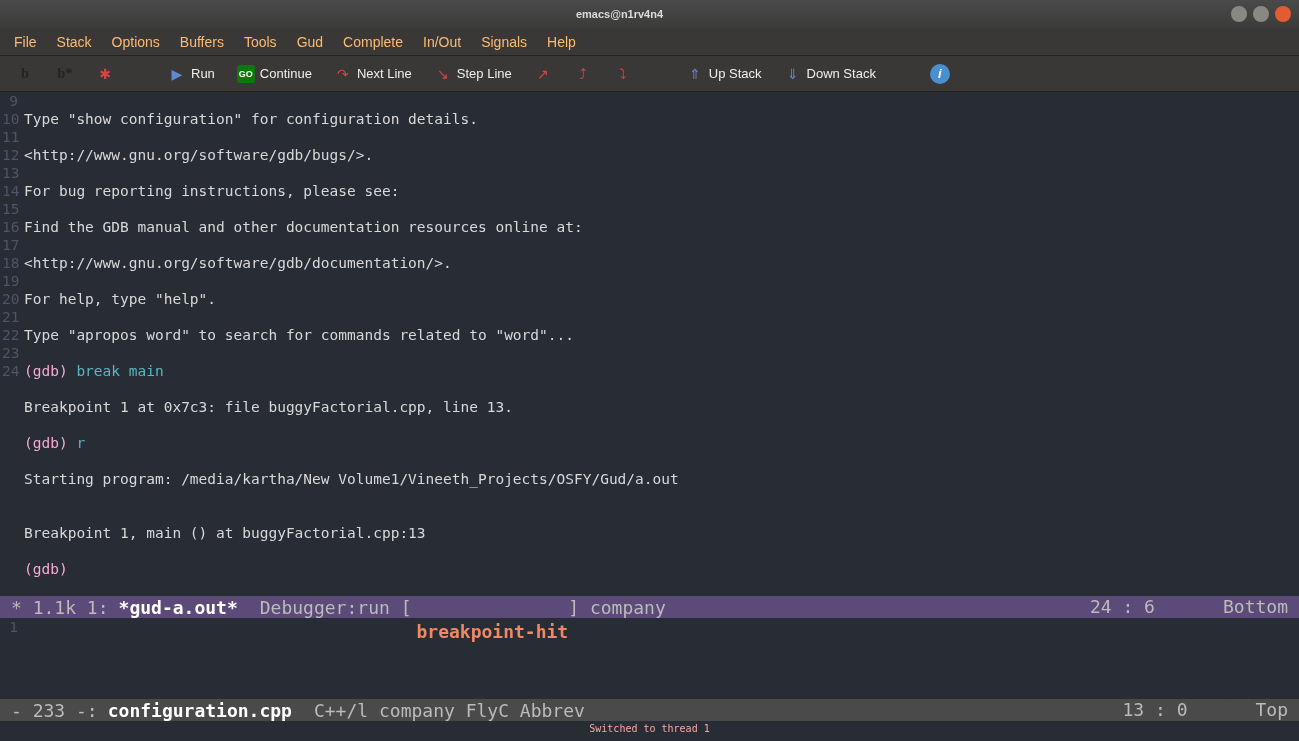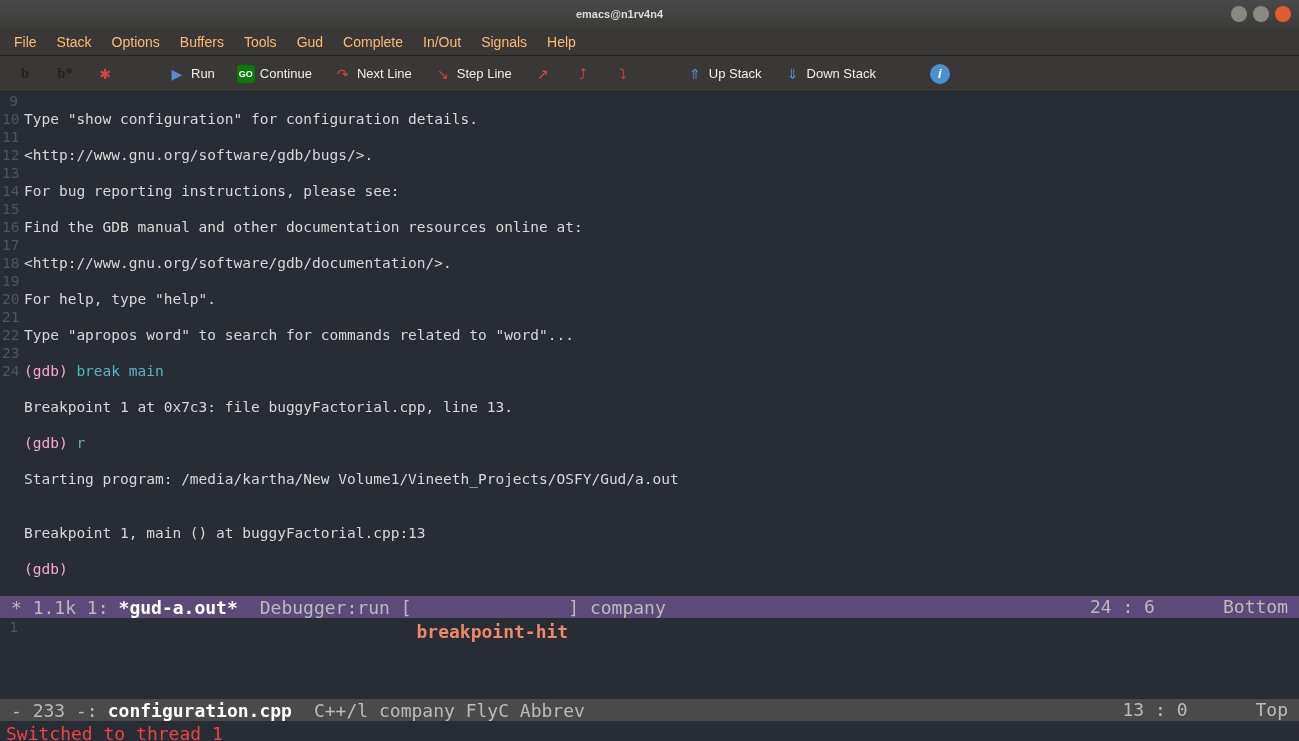--- a/index.html
+++ b/index.html
@@ -116,24 +116,25 @@
 .ml-right { margin-left:auto; display:flex; align-items:flex-start;gap:23px;}
 .ml-arrow-r { width:0;height:0;border-top:11px solid transparent;border-bottom:11px solid transparent;border-right:12px solid #5c4a78;}
 .ml-arrow-r.gray{border-right-color:#4a4a4a;}
 
 .src-pane { background:#282c34; }
 .prompt { color:#f9a8d4; font-weight:normal;}
 .cmd { color:#56b6c2;}
 
 .echo {
   background:#282c34;
-  color:#ef4444;
+  color:#fca5a5;
   padding: 2px 6px;
-  font-size:18px;
+  font-size:10px;
   height: 20px;
+  text-align: center;
 }
 </style>
 </head>
 <body>
 
 <div class="titlebar">
   <span class="title">emacs@n1rv4n4</span>
   <div class="window-controls">
     <div class="window-btn wb-min"></div>
     <div class="window-btn wb-max"></div>

